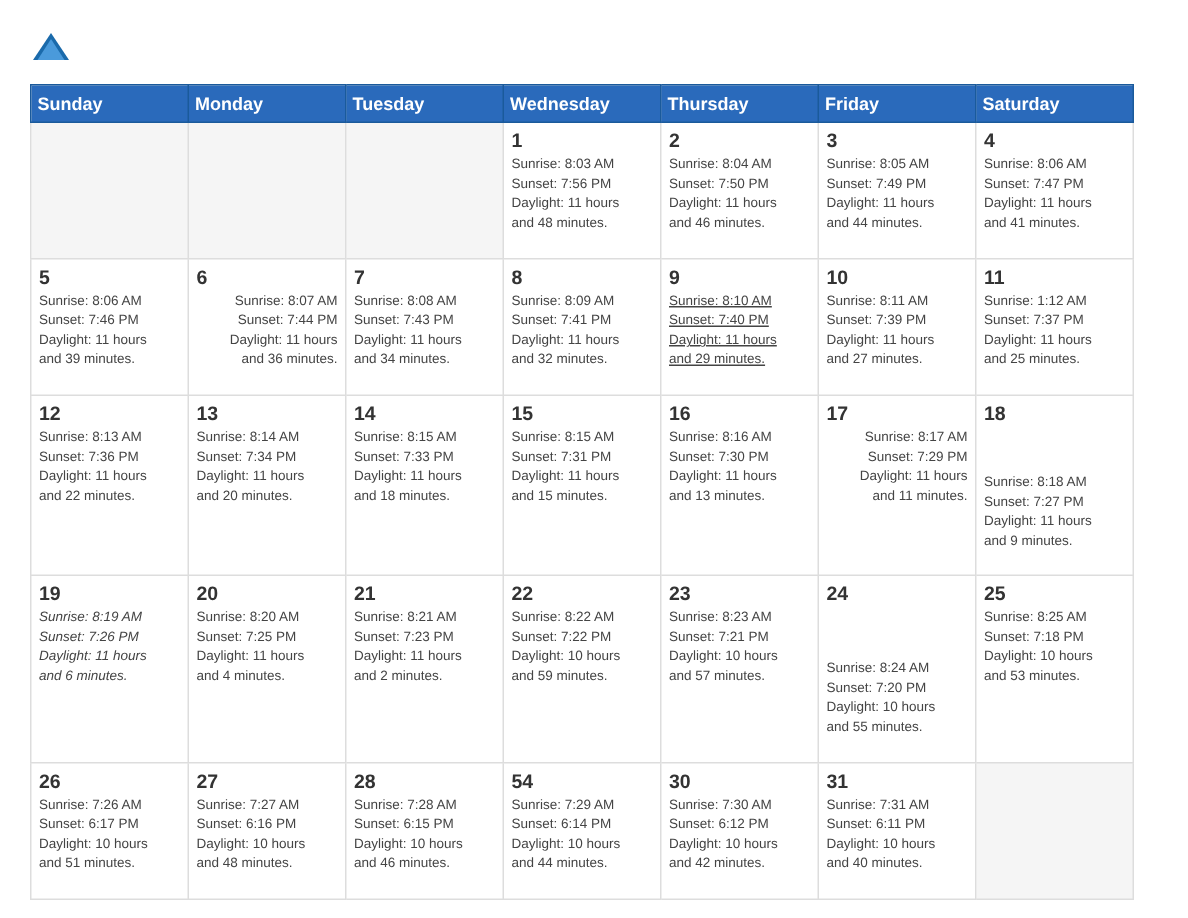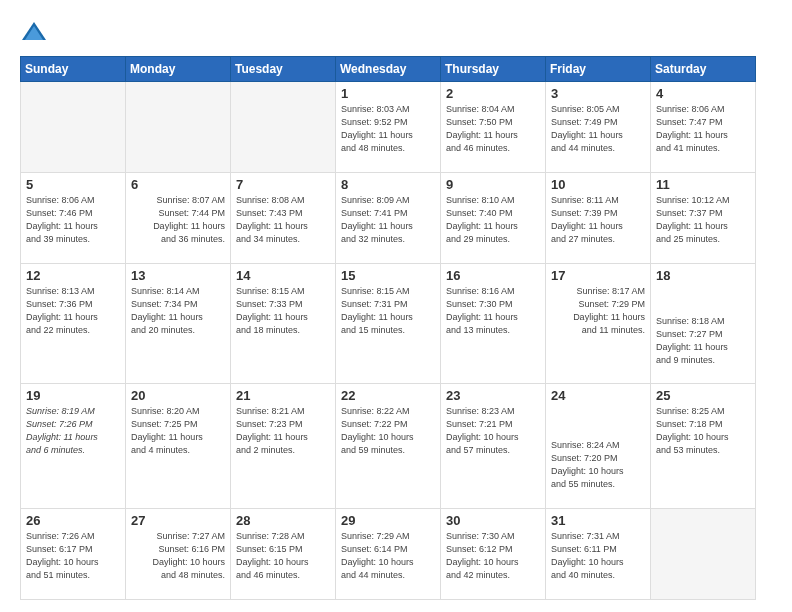--- a/index.html
+++ b/index.html
@@ -135,21 +135,21 @@
         </tr>
     </thead>
     <tbody id="calendar-body">
     <tr>
           <td class="empty"></td>
           <td class="empty"></td>
           <td class="empty"></td>
           <td>
             <span class="day-number">1</span>
             <div class="day-info" style="white-space: pre-line;">Sunrise: 8:03 AM
-Sunset: 9:52 PM
+Sunset: 7:56 PM
 Daylight: 11 hours
 and 48 minutes.</div>
           </td>
           <td>
             <span class="day-number">2</span>
             <div class="day-info" style="white-space: pre-line;">Sunrise: 8:04 AM
 Sunset: 7:50 PM
 Daylight: 11 hours
 and 46 minutes.</div>
           </td>
@@ -192,35 +192,35 @@
           </td>
           <td>
             <span class="day-number">8</span>
             <div class="day-info" style="white-space: pre-line;">Sunrise: 8:09 AM
 Sunset: 7:41 PM
 Daylight: 11 hours
 and 32 minutes.</div>
           </td>
           <td>
             <span class="day-number">9</span>
-            <div class="day-info" style="white-space: pre-line;">Sunrise: 8:10 AM
+            <div class="day-info" style="white-space: pre-line; text-decoration: underline;">Sunrise: 8:10 AM
 Sunset: 7:40 PM
 Daylight: 11 hours
 and 29 minutes.</div>
           </td>
           <td>
             <span class="day-number">10</span>
             <div class="day-info" style="white-space: pre-line;">Sunrise: 8:11 AM
 Sunset: 7:39 PM
 Daylight: 11 hours
 and 27 minutes.</div>
           </td>
           <td>
             <span class="day-number">11</span>
-            <div class="day-info" style="white-space: pre-line;">Sunrise: 10:12 AM
+            <div class="day-info" style="white-space: pre-line;">Sunrise: 1:12 AM
 Sunset: 7:37 PM
 Daylight: 11 hours
 and 25 minutes.</div>
           </td>
         </tr>
         <tr>
           <td>
             <span class="day-number">12</span>
             <div class="day-info" style="white-space: pre-line;">Sunrise: 8:13 AM
 Sunset: 7:36 PM
@@ -324,34 +324,34 @@
         <tr>
           <td>
             <span class="day-number">26</span>
             <div class="day-info" style="white-space: pre-line;">Sunrise: 7:26 AM
 Sunset: 6:17 PM
 Daylight: 10 hours
 and 51 minutes.</div>
           </td>
           <td>
             <span class="day-number">27</span>
-            <div class="day-info" style="white-space: pre-line; text-align: right;">Sunrise: 7:27 AM
+            <div class="day-info" style="white-space: pre-line;">Sunrise: 7:27 AM
 Sunset: 6:16 PM
 Daylight: 10 hours
 and 48 minutes.</div>
           </td>
           <td>
             <span class="day-number">28</span>
             <div class="day-info" style="white-space: pre-line;">Sunrise: 7:28 AM
 Sunset: 6:15 PM
 Daylight: 10 hours
 and 46 minutes.</div>
           </td>
           <td>
-            <span class="day-number">29</span>
+            <span class="day-number">54</span>
             <div class="day-info" style="white-space: pre-line;">Sunrise: 7:29 AM
 Sunset: 6:14 PM
 Daylight: 10 hours
 and 44 minutes.</div>
           </td>
           <td>
             <span class="day-number">30</span>
             <div class="day-info" style="white-space: pre-line;">Sunrise: 7:30 AM
 Sunset: 6:12 PM
 Daylight: 10 hours

